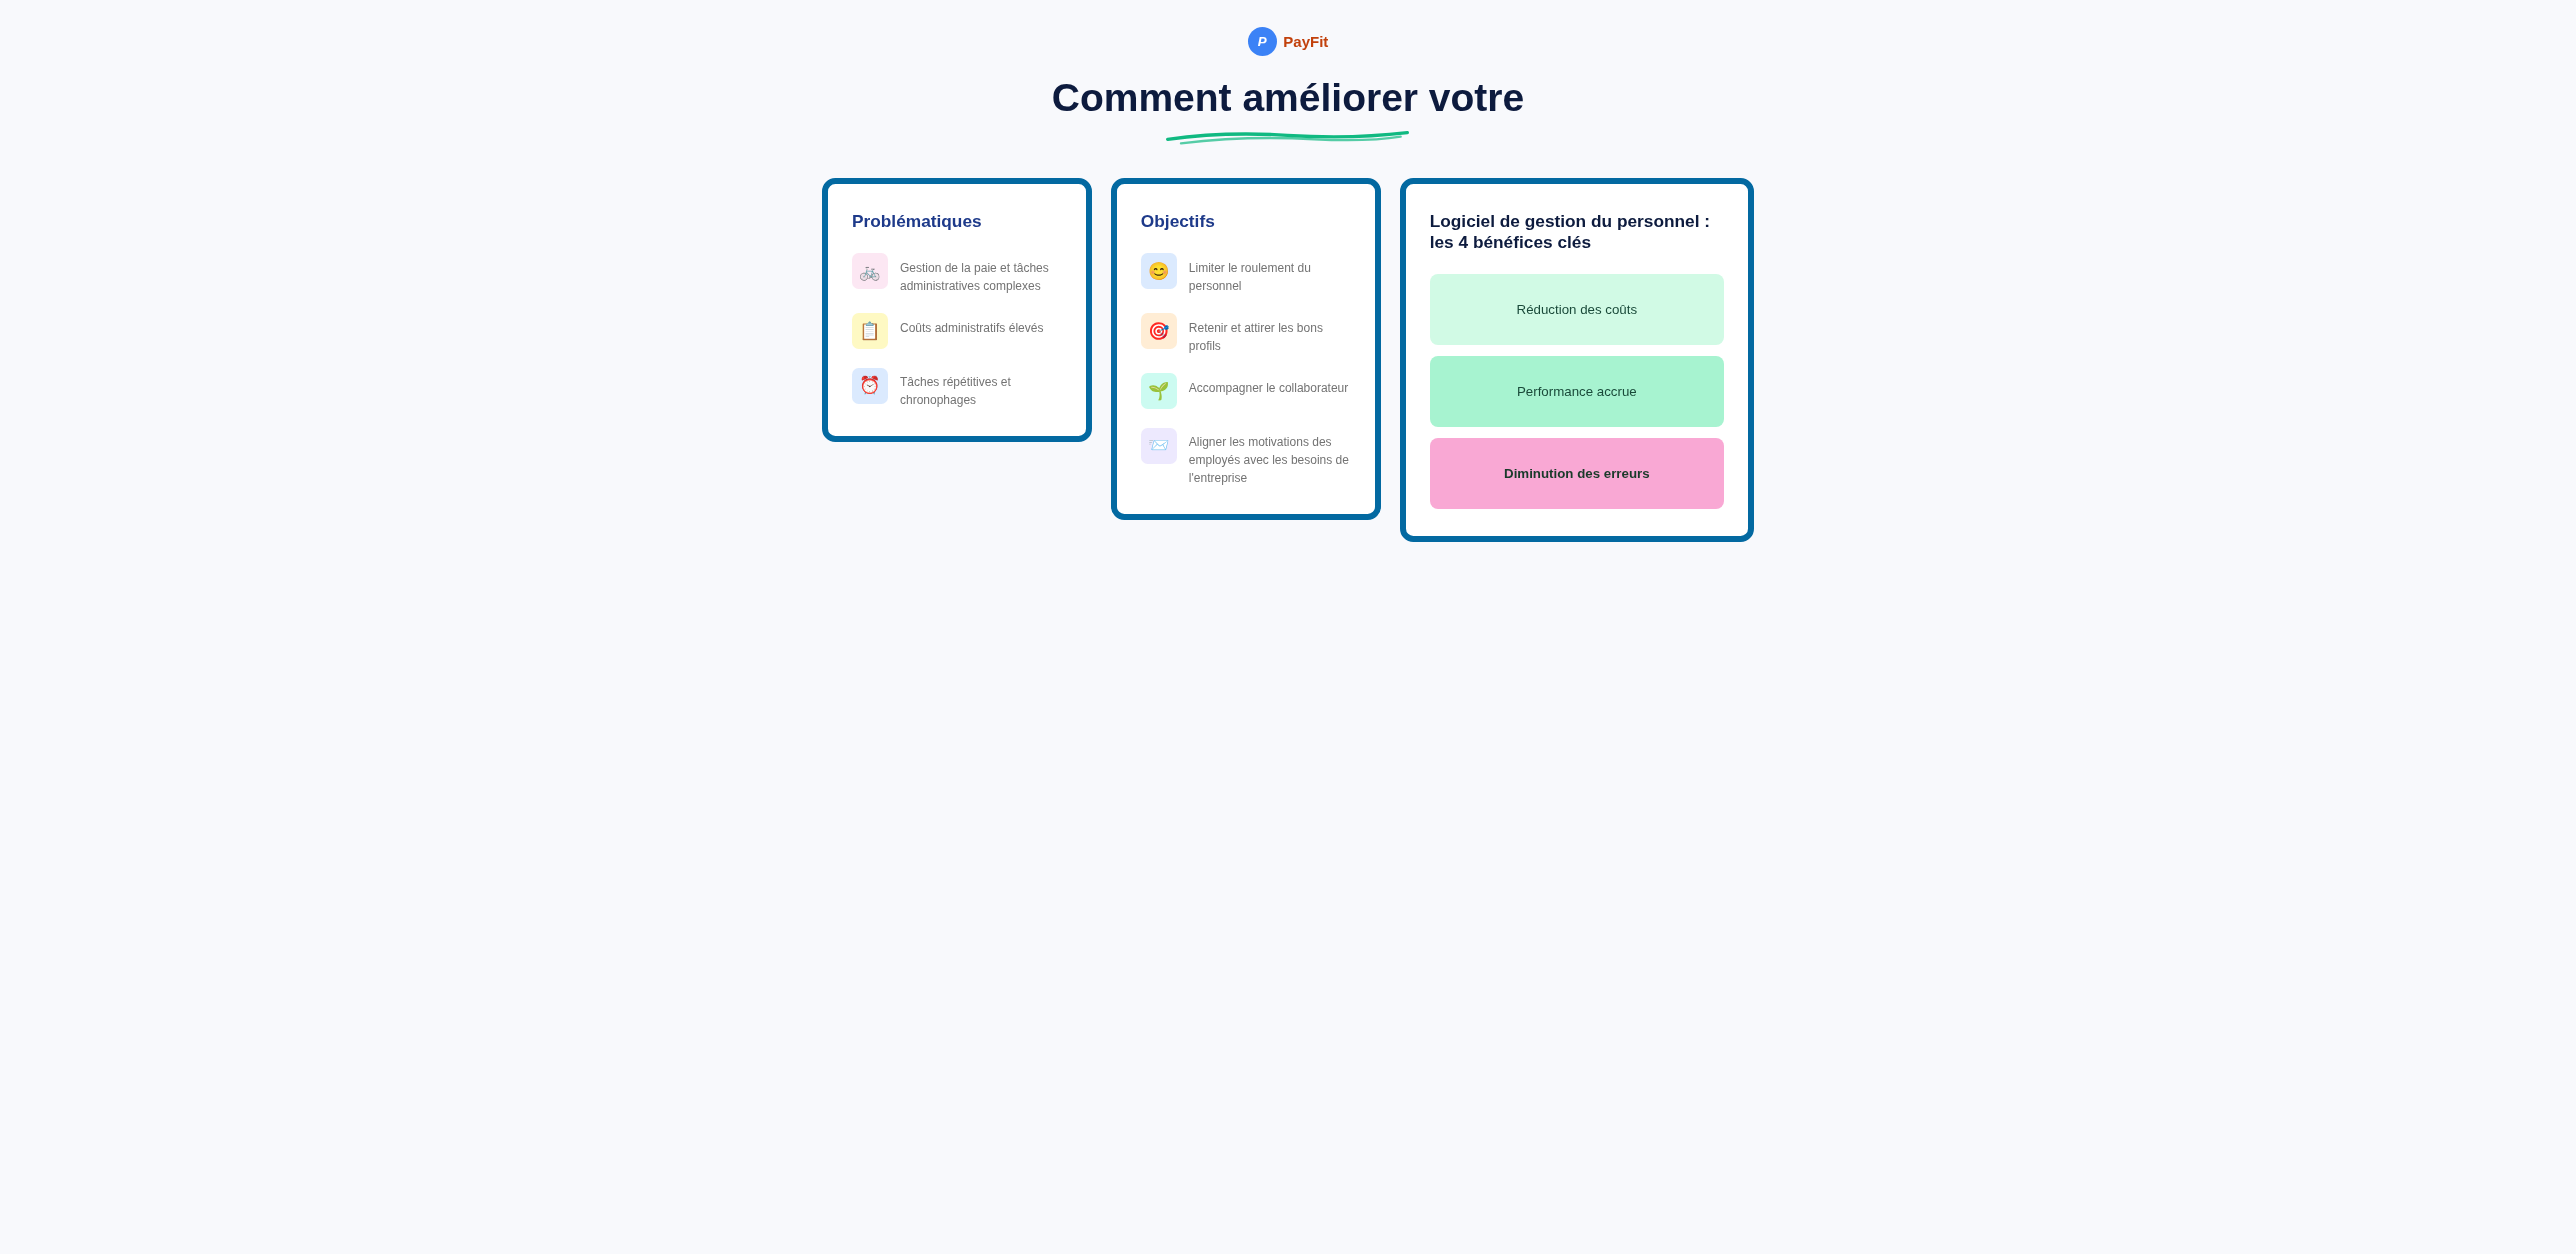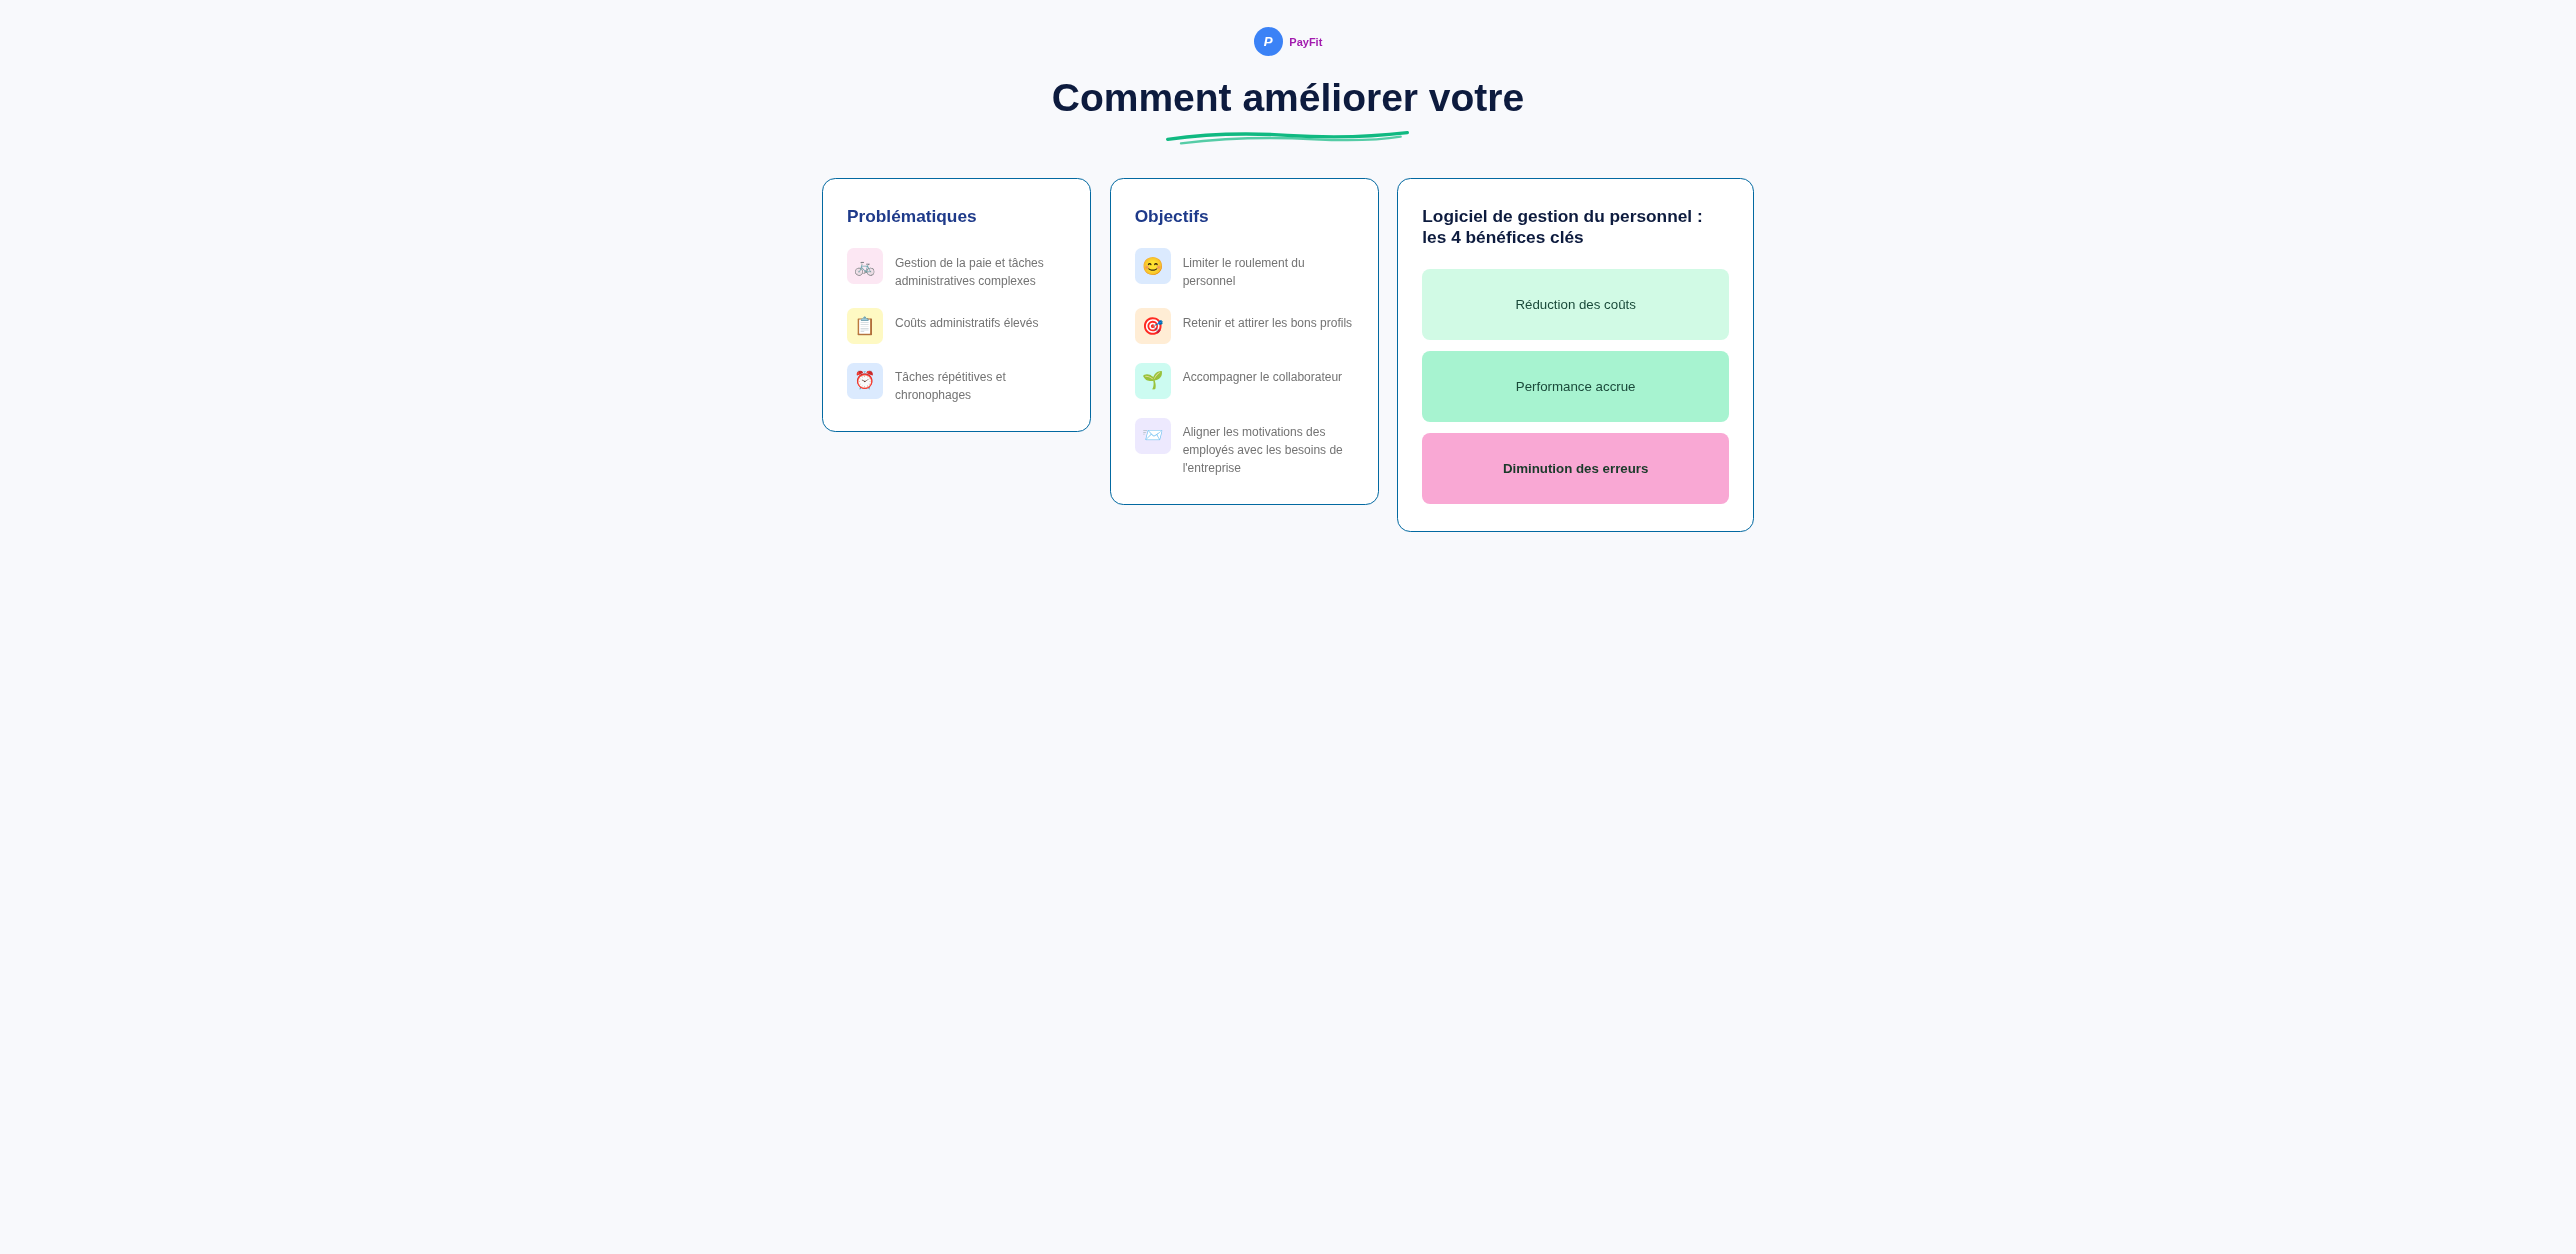--- a/index.html
+++ b/index.html
@@ -34,23 +34,23 @@
       display: flex;
       align-items: center;
       justify-content: center;
       color: white;
       font-weight: 900;
       font-size: 13.3px;
       font-style: italic;
     }
 
     .payfit-name {
-      font-size: 11px;
+      font-size: 15px;
       font-weight: 700;
-      color: #a21caf;
+      color: #c2410c;
     }
 
     
     .main-title {
       text-align: right;
       margin-bottom: 6.7px;
     }
 
     .main-title h1 {
       font-size: 39px;
@@ -79,21 +79,21 @@
       gap: 18.6px;
       width: 100%;
       max-width: 932px;
       margin-top: 27px;
       align-items: flex-start;
     }
 
     
     .card {
       background: #ffffff;
-      border: 1px solid #0369a1;
+      border: 6px solid #0369a1;
       border-radius: 13.3px;
       padding: 27px 24px;
       flex: 1;
     }
 
     .card-title {
       font-size: 17.3px;
       font-weight: 800;
       color: #1e3a8a;
       margin-bottom: 21px;

